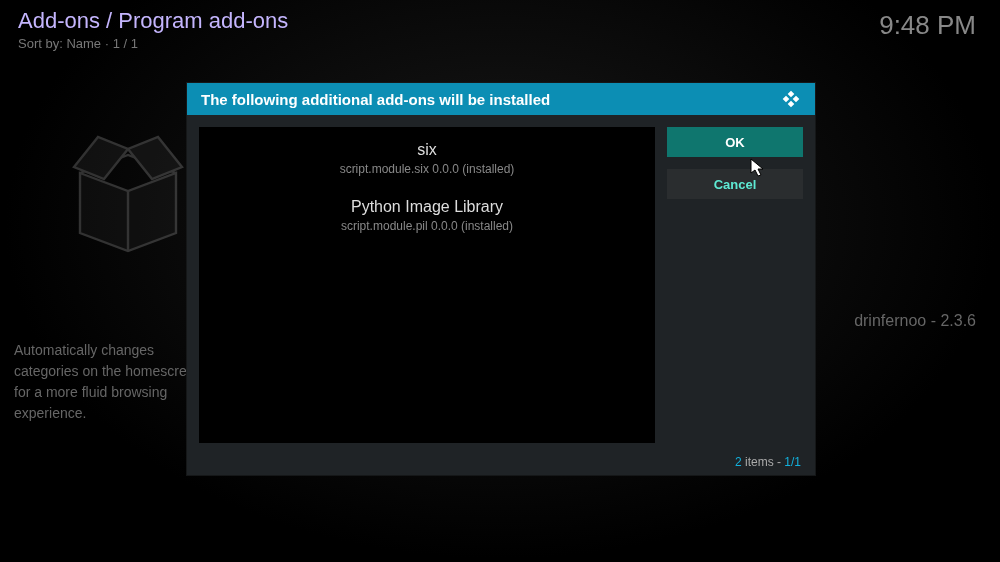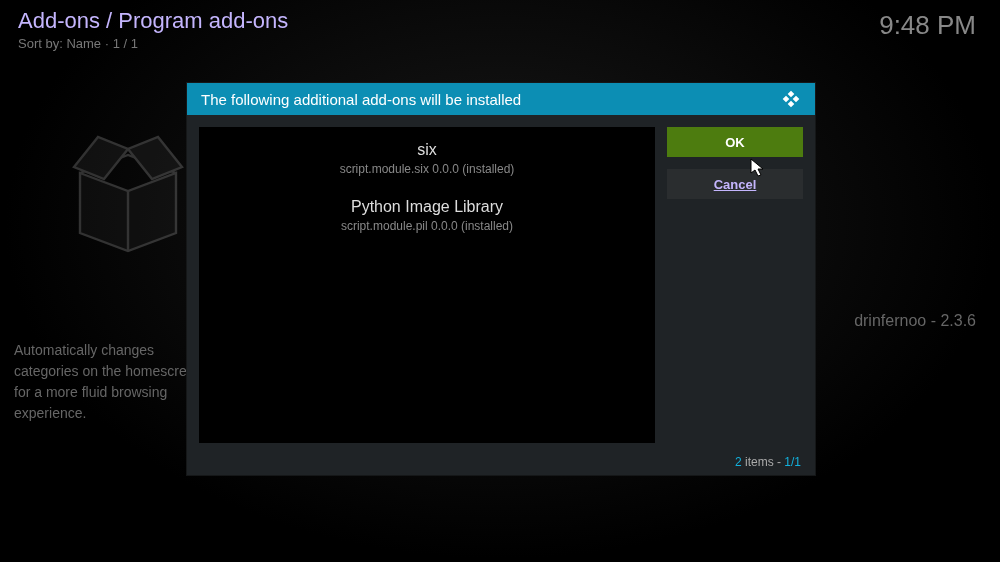--- a/index.html
+++ b/index.html
@@ -89,21 +89,21 @@
     .dialog-title {
       background: #0c8eb4;
       height: 32px;
       display: flex;
       align-items: center;
       justify-content: space-between;
       padding: 0 14px;
     }
     .dialog-title-text {
       font-size: 15px;
-      font-weight: normal;
+      font-weight: bold;
       color: #fff;
     }
     .kodi-logo {
       width: 20px;
       height: 20px;
     }
     .dialog-body {
       display: flex;
       height: calc(100% - 32px - 20px);
       padding: 12px;
@@ -136,27 +136,26 @@
     .btn {
       height: 30px;
       display: flex;
       align-items: center;
       justify-content: center;
       font-size: 13px;
       font-weight: bold;
       cursor: pointer;
     }
     .btn-ok {
-      background: #4d7c0f;
+      background: #0f766e;
       color: #fff;
     }
     .btn-cancel {
       background: #2a2d2f;
-      color: #c4b5fd;
-      text-decoration: underline;
+      color: #5eead4;
     }
     .dialog-footer {
       position: absolute;
       bottom: 6px;
       right: 14px;
       font-size: 12px;
       color: #aaa;
       margin-top: 16px;
     }
     .footer-count {

